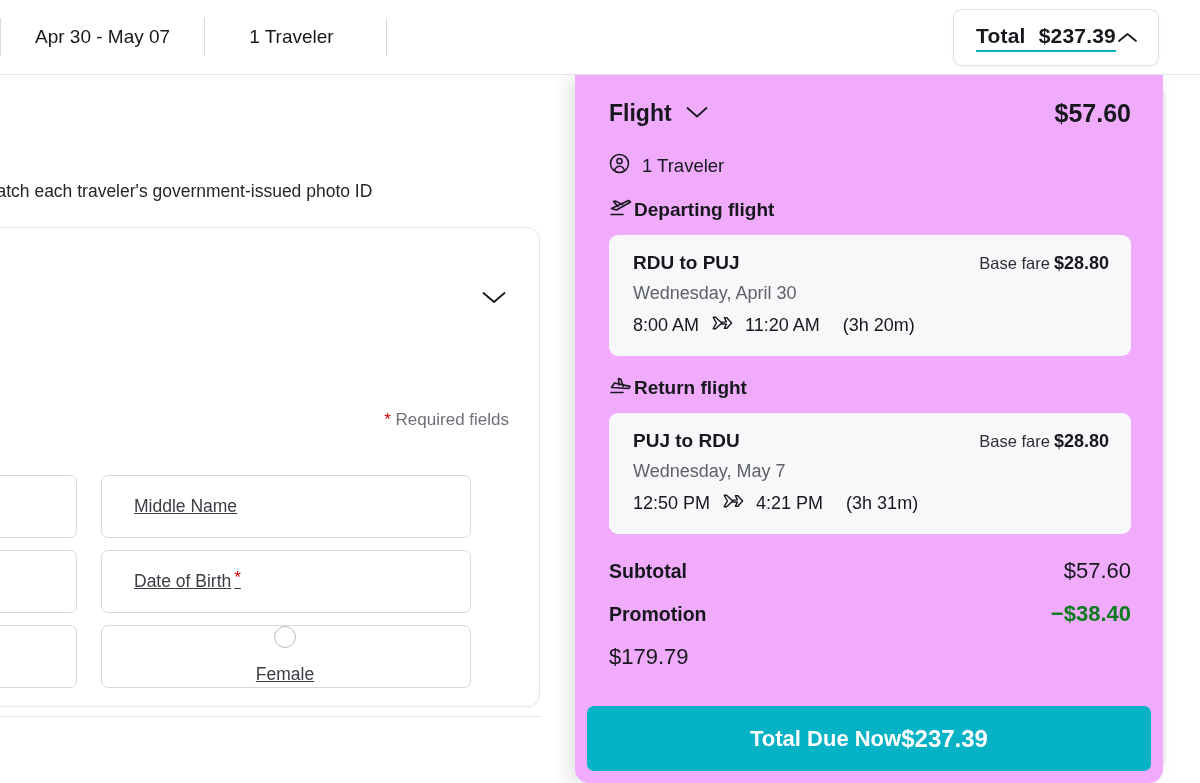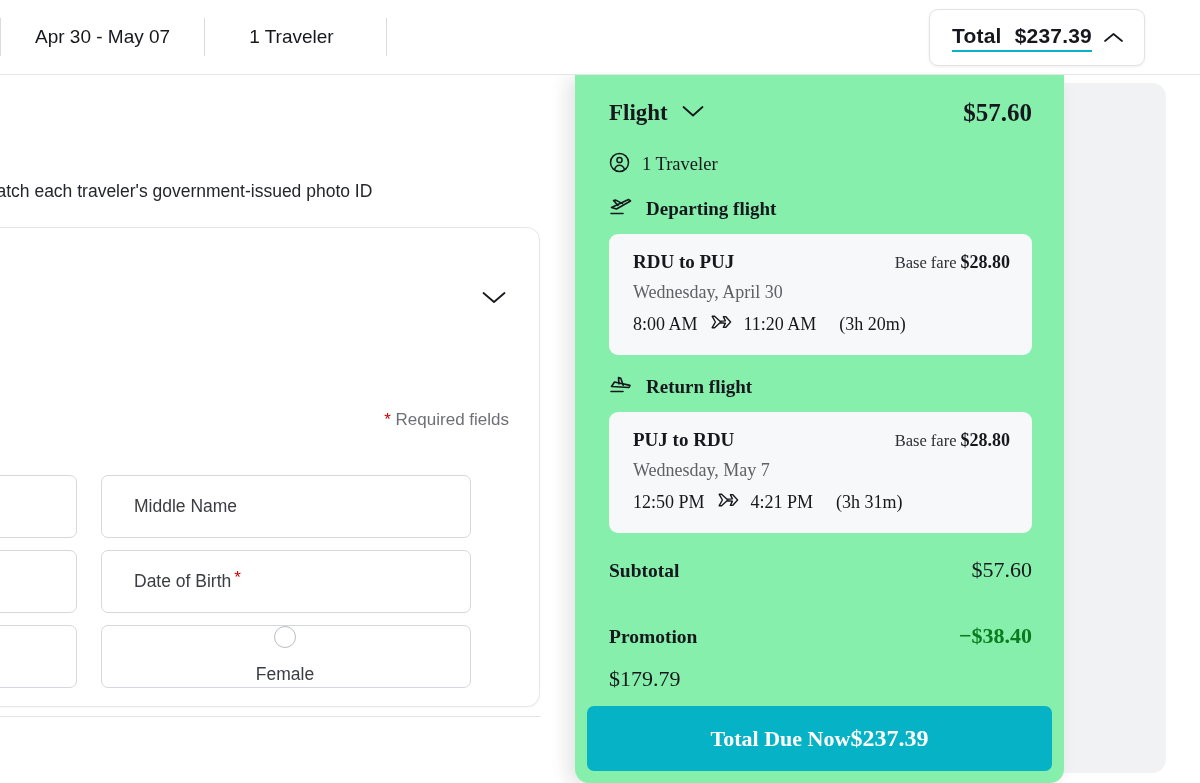--- a/index.html
+++ b/index.html
@@ -48,27 +48,27 @@
     display: flex; align-items: center; gap: 11px;
     background: #f4f5f7;
     border: none; border-radius: 7px;
     padding: 9px 16px 9px 13px;
     cursor: pointer;
     font-family: inherit;
   }
   .change-label { font-size: 18px; font-weight: bold; color: #16181d; }
 
   .total-pill {
-    position: absolute; right: 55px; top: 9px;
+    position: absolute; right: 41px; top: 9px;
     height: 57px;
     background: #ffffff;
     border: 1px solid #e0e2e6;
     border-radius: 9px;
     box-shadow: 0 1px 3px rgba(20,22,28,.07);
-    display: flex; align-items: center; gap: 11px;
+    display: flex; align-items: center; gap: 1px;
     padding: 0 20px 0 22px;
     cursor: pointer;
   }
   .total-pill-text {
     font-size: 21px; font-weight: bold; color: #16181d;
     border-bottom: 2.5px solid #06b2c6;
     padding-bottom: 2px;
     letter-spacing: .2px;
   }
   .total-pill-text .amt { margin-left: 7px; }
@@ -110,21 +110,21 @@
     height: 63px;
     border: 1px solid #d5d8dc;
     border-radius: 7px;
     background: #ffffff;
     display: flex; align-items: center;
     padding: 0 32px;
     position: relative;
   }
   .field.left-col { width: 536px; }
   .field.right-col { width: 370px; }
-  .field-label { font-size: 17.5px; color: #3a3d43; white-space: nowrap; }
+  .field-label { font-size: 17.5px; color: #3a3d43; white-space: nowrap; text-decoration: underline; }
   .field-label .req-star { margin-left: 3px; position: relative; top: -4px; }
 
   .radio-field { padding-left: 30px; gap: 16px; flex-direction: column; }
   .radio-dot {
     width: 22px; height: 22px;
     border: 1.6px solid #b9bcc2; border-radius: 50%;
     background: #fff; flex: none;
   }
 
   .card-hr {
@@ -134,42 +134,41 @@
 
   
   .summary-shadowcard {
     position: absolute; top: 83px; left: 590px;
     width: 576px; height: 690px;
     background: #f1f2f4;
     border-radius: 14px;
   }
   .summary-panel {
     position: absolute; top: 75px; left: 575px;
-    width: 489px; height: 708px;
-    background: #86efac;
+    width: 588px; height: 708px;
+    background: #f0abfc;
     border-radius: 0 0 14px 14px;
     box-shadow: -7px 3px 18px rgba(20,22,28,.12);
     overflow: hidden;
-    font-family: Liberation Serif, serif;
   }
   .sp-inner { padding: 24px 32px 0 34px; position: relative; height: 100%; }
 
   .sp-head { display: flex; align-items: center; justify-content: space-between; }
   .sp-head-left { display: flex; align-items: center; gap: 13px; cursor: pointer; }
   .sp-title { font-size: 23px; font-weight: bold; color: #16181d; }
   .sp-price { font-size: 25px; font-weight: bold; color: #16181d; }
 
   .traveler-row {
     display: flex; align-items: center; gap: 12px;
     margin-top: 25px;
   }
   .traveler-txt { font-size: 18.5px; color: #16181d; }
 
   .leg-head {
-    display: flex; align-items: center; gap: 13px;
+    display: flex; align-items: center; gap: 1px;
     margin-top: 20px;
   }
   .leg-head-txt { font-size: 19px; font-weight: bold; color: #16181d; }
 
   .leg-card {
     margin-top: 14px;
     background: #f7f8f9;
     border-radius: 9px;
     padding: 17px 22px 18px 24px;
   }
@@ -184,21 +183,21 @@
   }
   .leg-dur { color: #16181d; margin-left: 12px; }
 
   .totals { margin-top: 24px; }
   .total-row {
     display: flex; align-items: baseline; justify-content: space-between;
     margin-bottom: 17px;
   }
   .total-lbl { font-size: 19.5px; font-weight: bold; color: #16181d; }
   .total-val { font-size: 22px; color: #16181d; }
-  .total-val.promo { color: #0a7c1f; font-weight: bold; margin-top: 23px; }
+  .total-val.promo { color: #0a7c1f; font-weight: bold; }
 
   .due-bar {
     position: absolute; left: 12px; right: 12px; bottom: 12px;
     height: 65px;
     background: #06b2c6;
     border-radius: 7px;
     display: flex; align-items: center; justify-content: center;
     padding: 0 22px 0 22px;
   }
   .due-lbl { font-size: 22px; font-weight: bold; color: #ffffff; }

